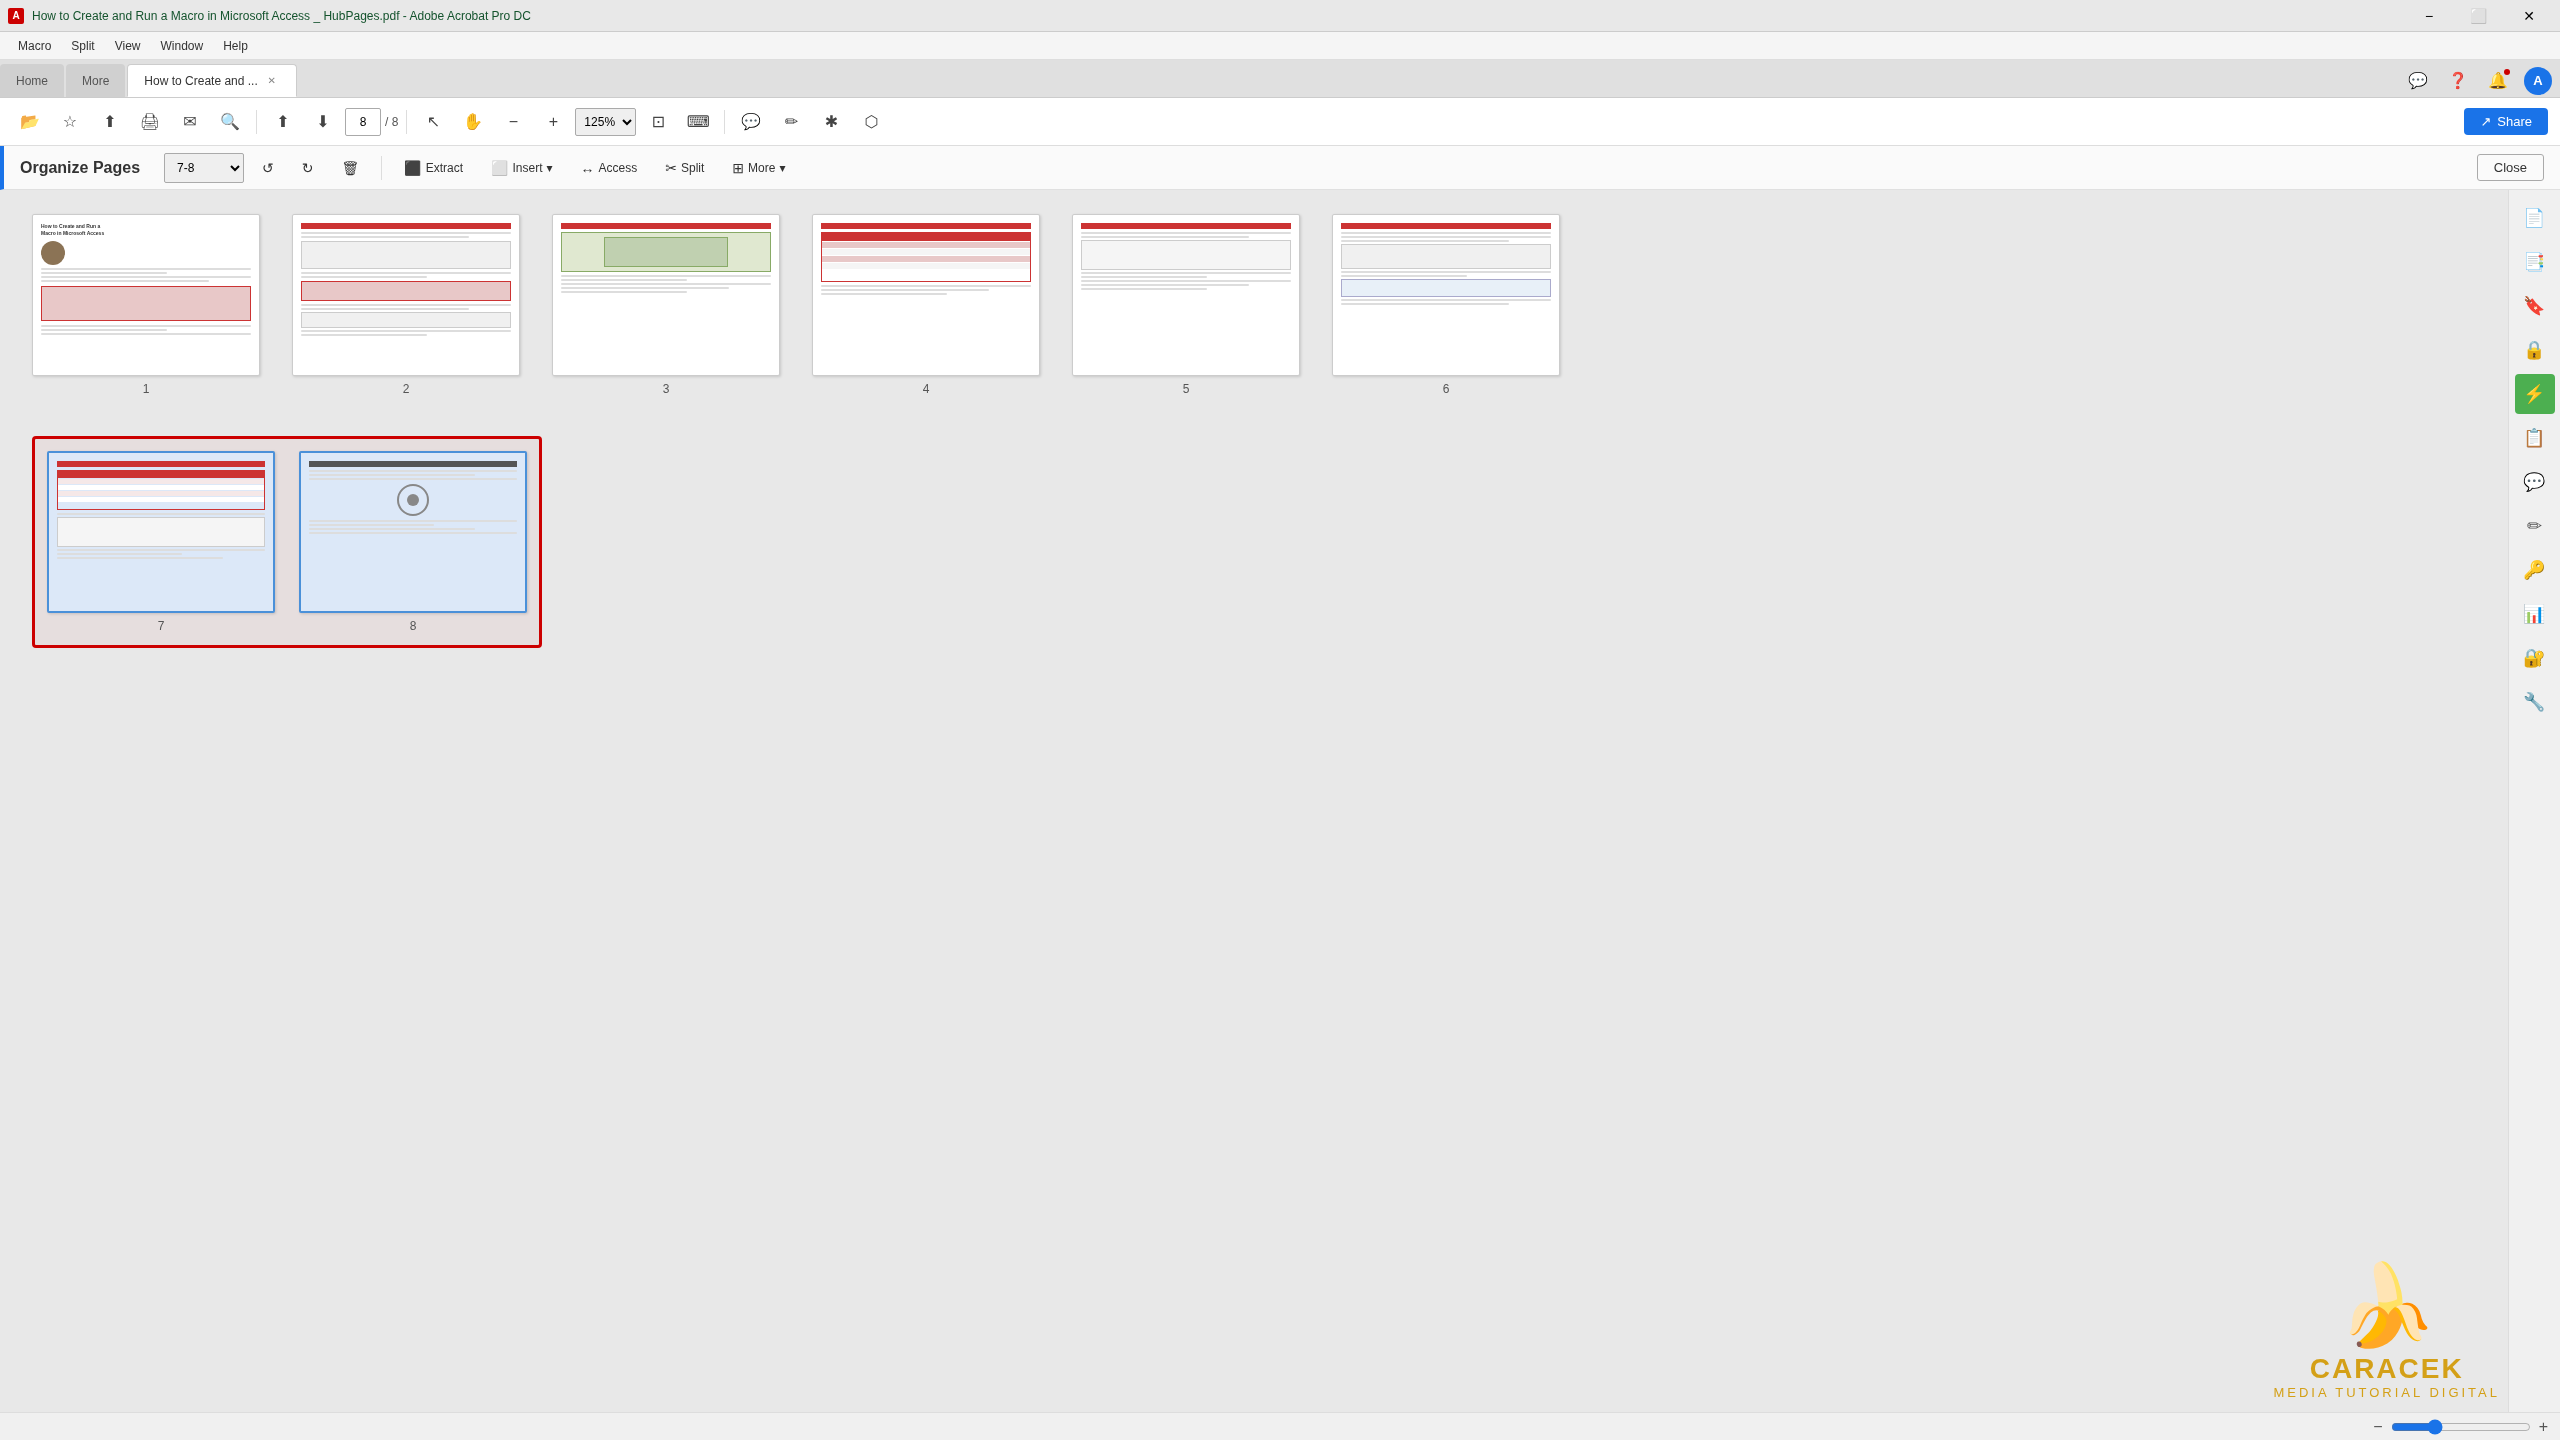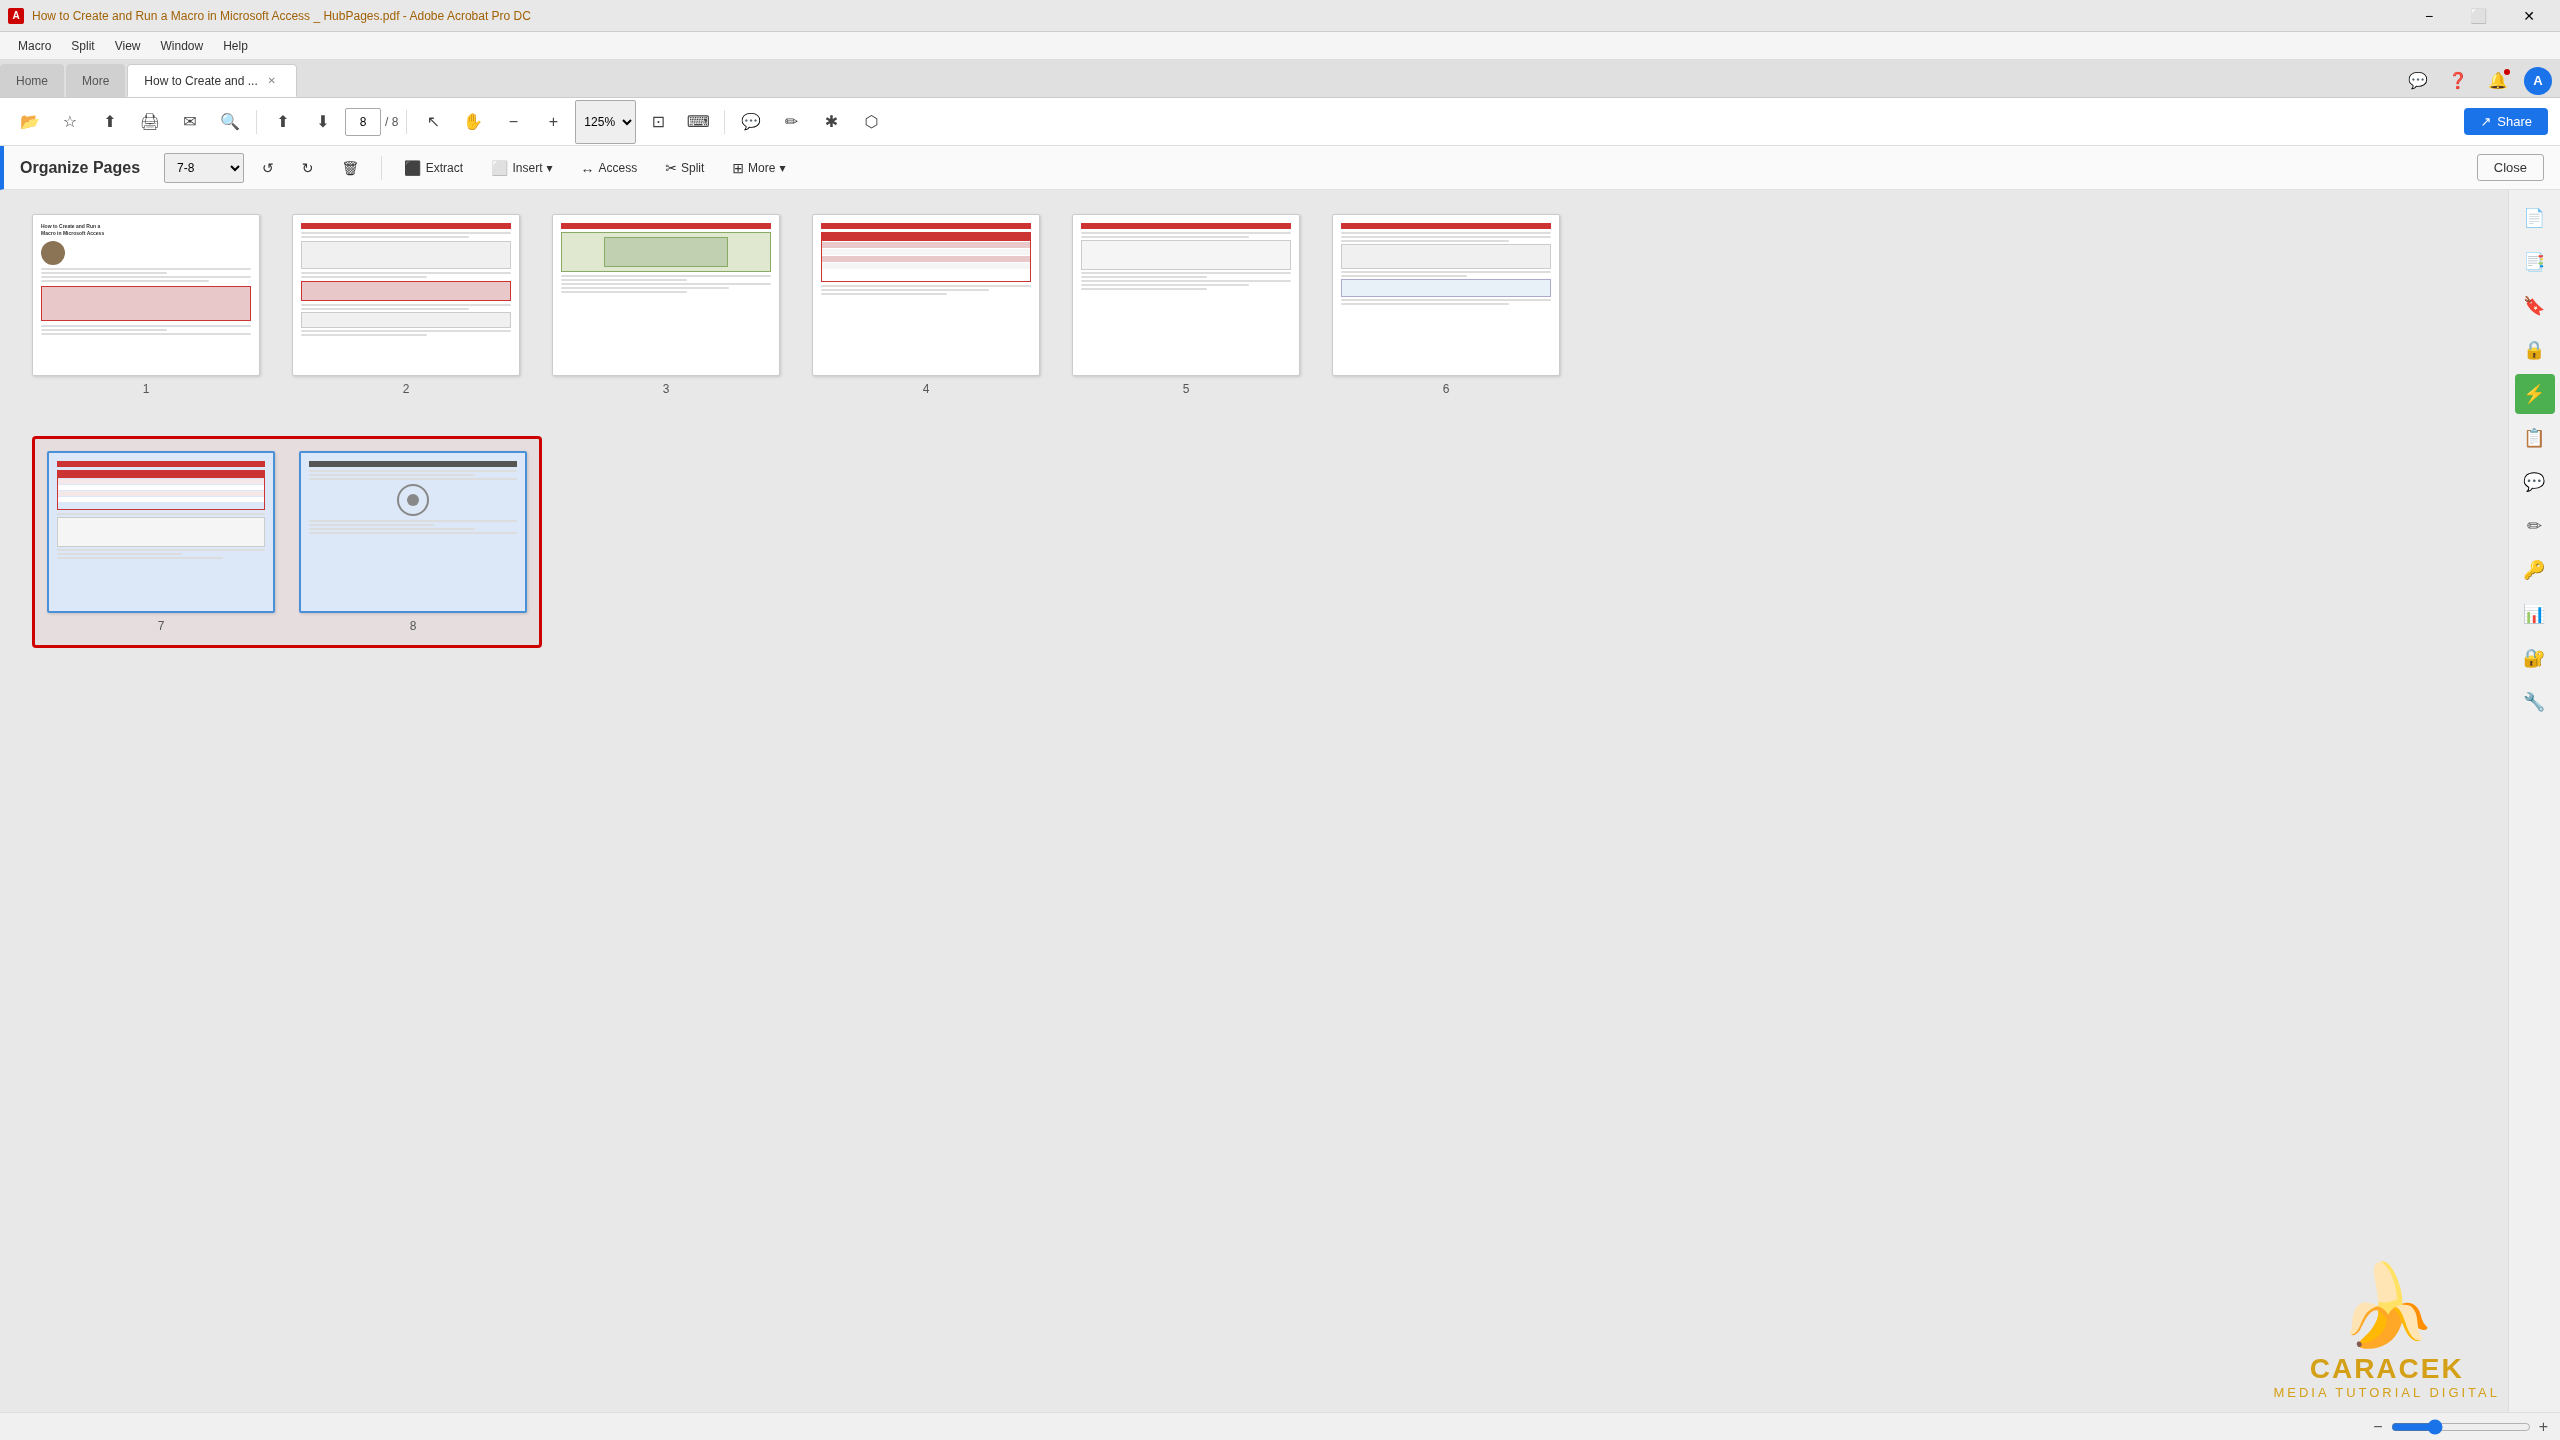--- a/index.html
+++ b/index.html
@@ -6,21 +6,21 @@
     body { font-family: 'Segoe UI', Arial, sans-serif; font-size: 12px; background: #f0f0f0; overflow: hidden; width: 2560px; height: 1440px; }
 
     
     .title-bar {
       display: flex; align-items: center; justify-content: space-between;
       background: #e8e8e8; height: 32px; padding: 0 8px;
       border-bottom: 1px solid #ccc;
     }
     .title-bar-left { display: flex; align-items: center; gap: 8px; }
     .title-bar-icon { width: 16px; height: 16px; background: #cc0000; border-radius: 2px; display: flex; align-items: center; justify-content: center; }
-    .title-bar-text { font-size: 12px; color: #a16207; }
+    .title-bar-text { font-size: 12px; color: #14532d; }
     .title-bar-controls { display: flex; gap: 4px; }
     .title-bar-btn { width: 46px; height: 32px; display: flex; align-items: center; justify-content: center; cursor: pointer; font-size: 14px; }
 
     
     .menu-bar {
       display: flex; align-items: center;
       background: #f5f5f5; height: 28px; padding: 0 8px;
       border-bottom: 1px solid #ddd;
     }
     .menu-item { padding: 4px 10px; cursor: pointer; font-size: 12px; color: #333; }
@@ -50,21 +50,21 @@
       padding: 0 12px; gap: 4px;
     }
     .toolbar-btn {
       width: 36px; height: 36px; display: flex; align-items: center; justify-content: center;
       cursor: pointer; border-radius: 4px; color: #444; font-size: 16px;
     }
     .toolbar-sep { width: 1px; height: 24px; background: #ddd; margin: 0 4px; }
     .page-nav { display: flex; align-items: center; gap: 4px; }
     .page-input { width: 36px; height: 28px; text-align: center; border: 1px solid #aaa; border-radius: 2px; font-size: 12px; }
     .page-total { font-size: 12px; color: #555; }
-    .zoom-select { height: 44px; border: 1px solid #aaa; border-radius: 2px; font-size: 12px; padding: 0 4px; }
+    .zoom-select { height: 28px; border: 1px solid #aaa; border-radius: 2px; font-size: 12px; padding: 0 4px; }
     .share-btn {
       background: #1a73e8; color: white; border: none; border-radius: 4px;
       padding: 6px 16px; font-size: 13px; cursor: pointer; margin-left: auto;
       display: flex; align-items: center; gap: 6px;
     }
 
     
     .organize-bar {
       display: flex; align-items: center;
       background: #fafafa; height: 44px;

